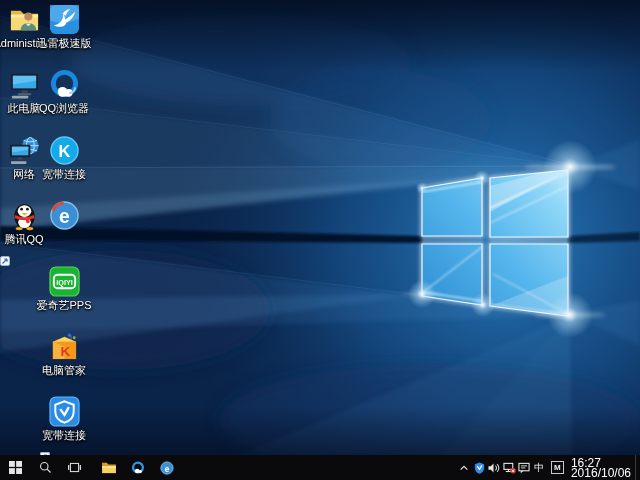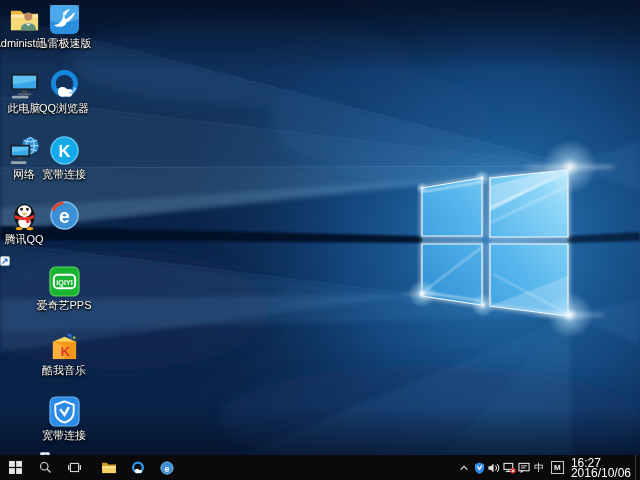--- a/index.html
+++ b/index.html
@@ -339,21 +339,21 @@
           <rect x="4" y="11" width="24" height="18" fill="#f2991c"></rect>
           <polygon points="4,11 16,16 16,29 4,29" fill="#f8b13c"></polygon>
           <text x="17" y="26" text-anchor="middle" font-family="Liberation Sans, sans-serif" font-weight="bold" font-size="14" fill="#e03a20">K</text>
         </svg>
       </div>
       <div class="badge">
         <svg viewBox="0 0 8 8">
             <path d="M1.5 6.5 L6 2 M6 2 h-2.8 M6 2 v2.8" stroke="#2f6fd0" stroke-width="1.2" fill="none"></path>
           </svg>
       </div>
-      <div class="lbl">酷我音乐</div>
+      <div class="lbl">电脑管家</div>
     </div>
 
     <div class="dicon">
       <div class="art">
         <svg viewBox="0 0 32 32">
           <rect x="1" y="1" width="30" height="30" rx="6" fill="#2b8ce8"></rect>
           <rect x="1" y="1" width="30" height="30" rx="6" fill="none" stroke="#6ab4f4" stroke-width="1.2"></rect>
           <path d="M16 5.5 L25.5 9 V16 C25.5 22 21.5 25.8 16 27.5 C10.5 25.8 6.5 22 6.5 16 V9 z" fill="none" stroke="#ffffff" stroke-width="2"></path>
           <path d="M11.5 13.5 L16 19.5 L20.5 11.5" fill="none" stroke="#ffffff" stroke-width="2.4"></path>
         </svg>

